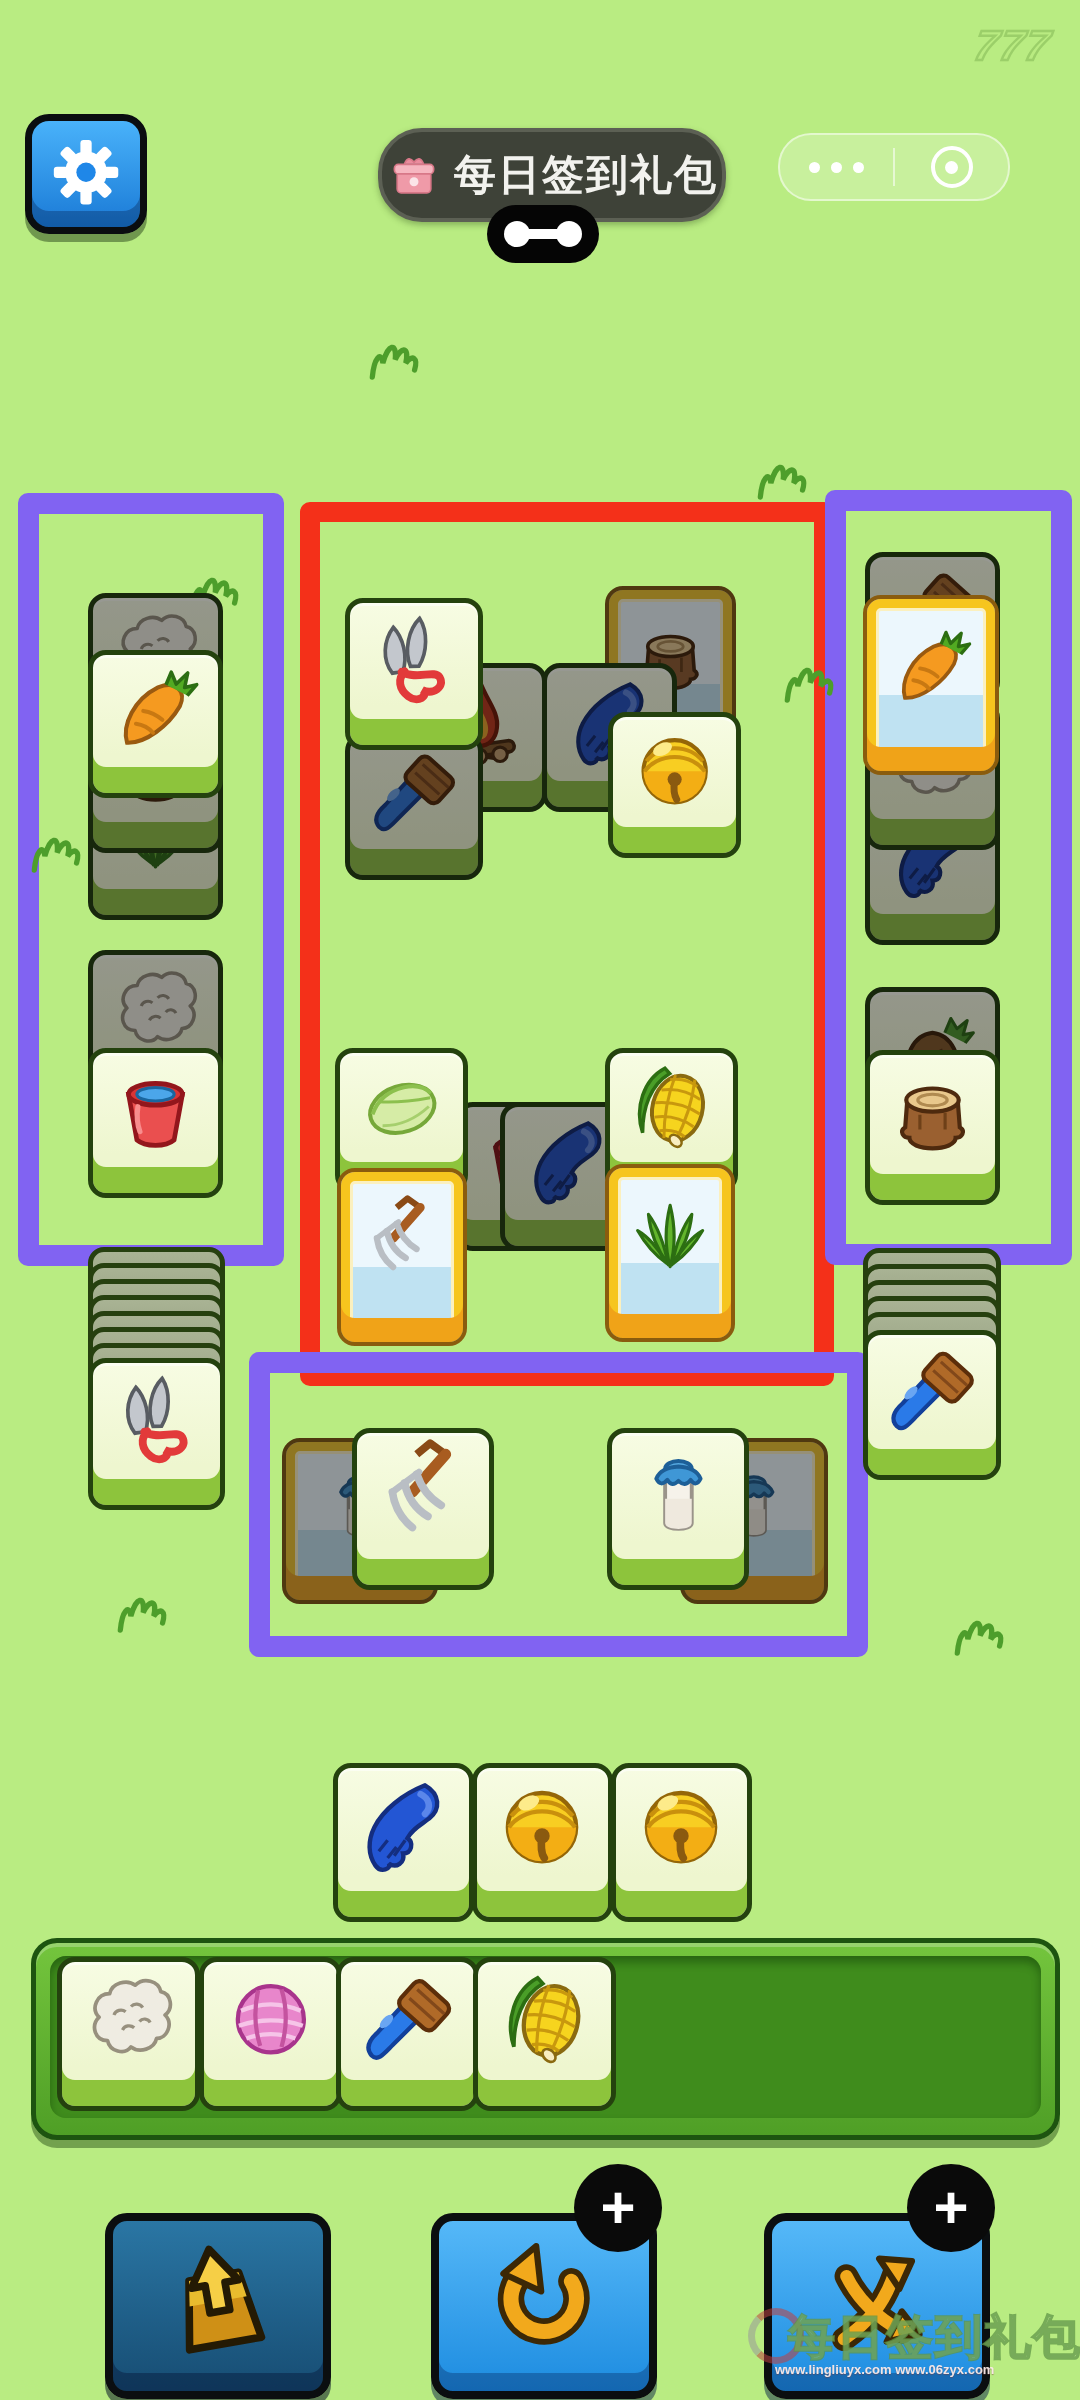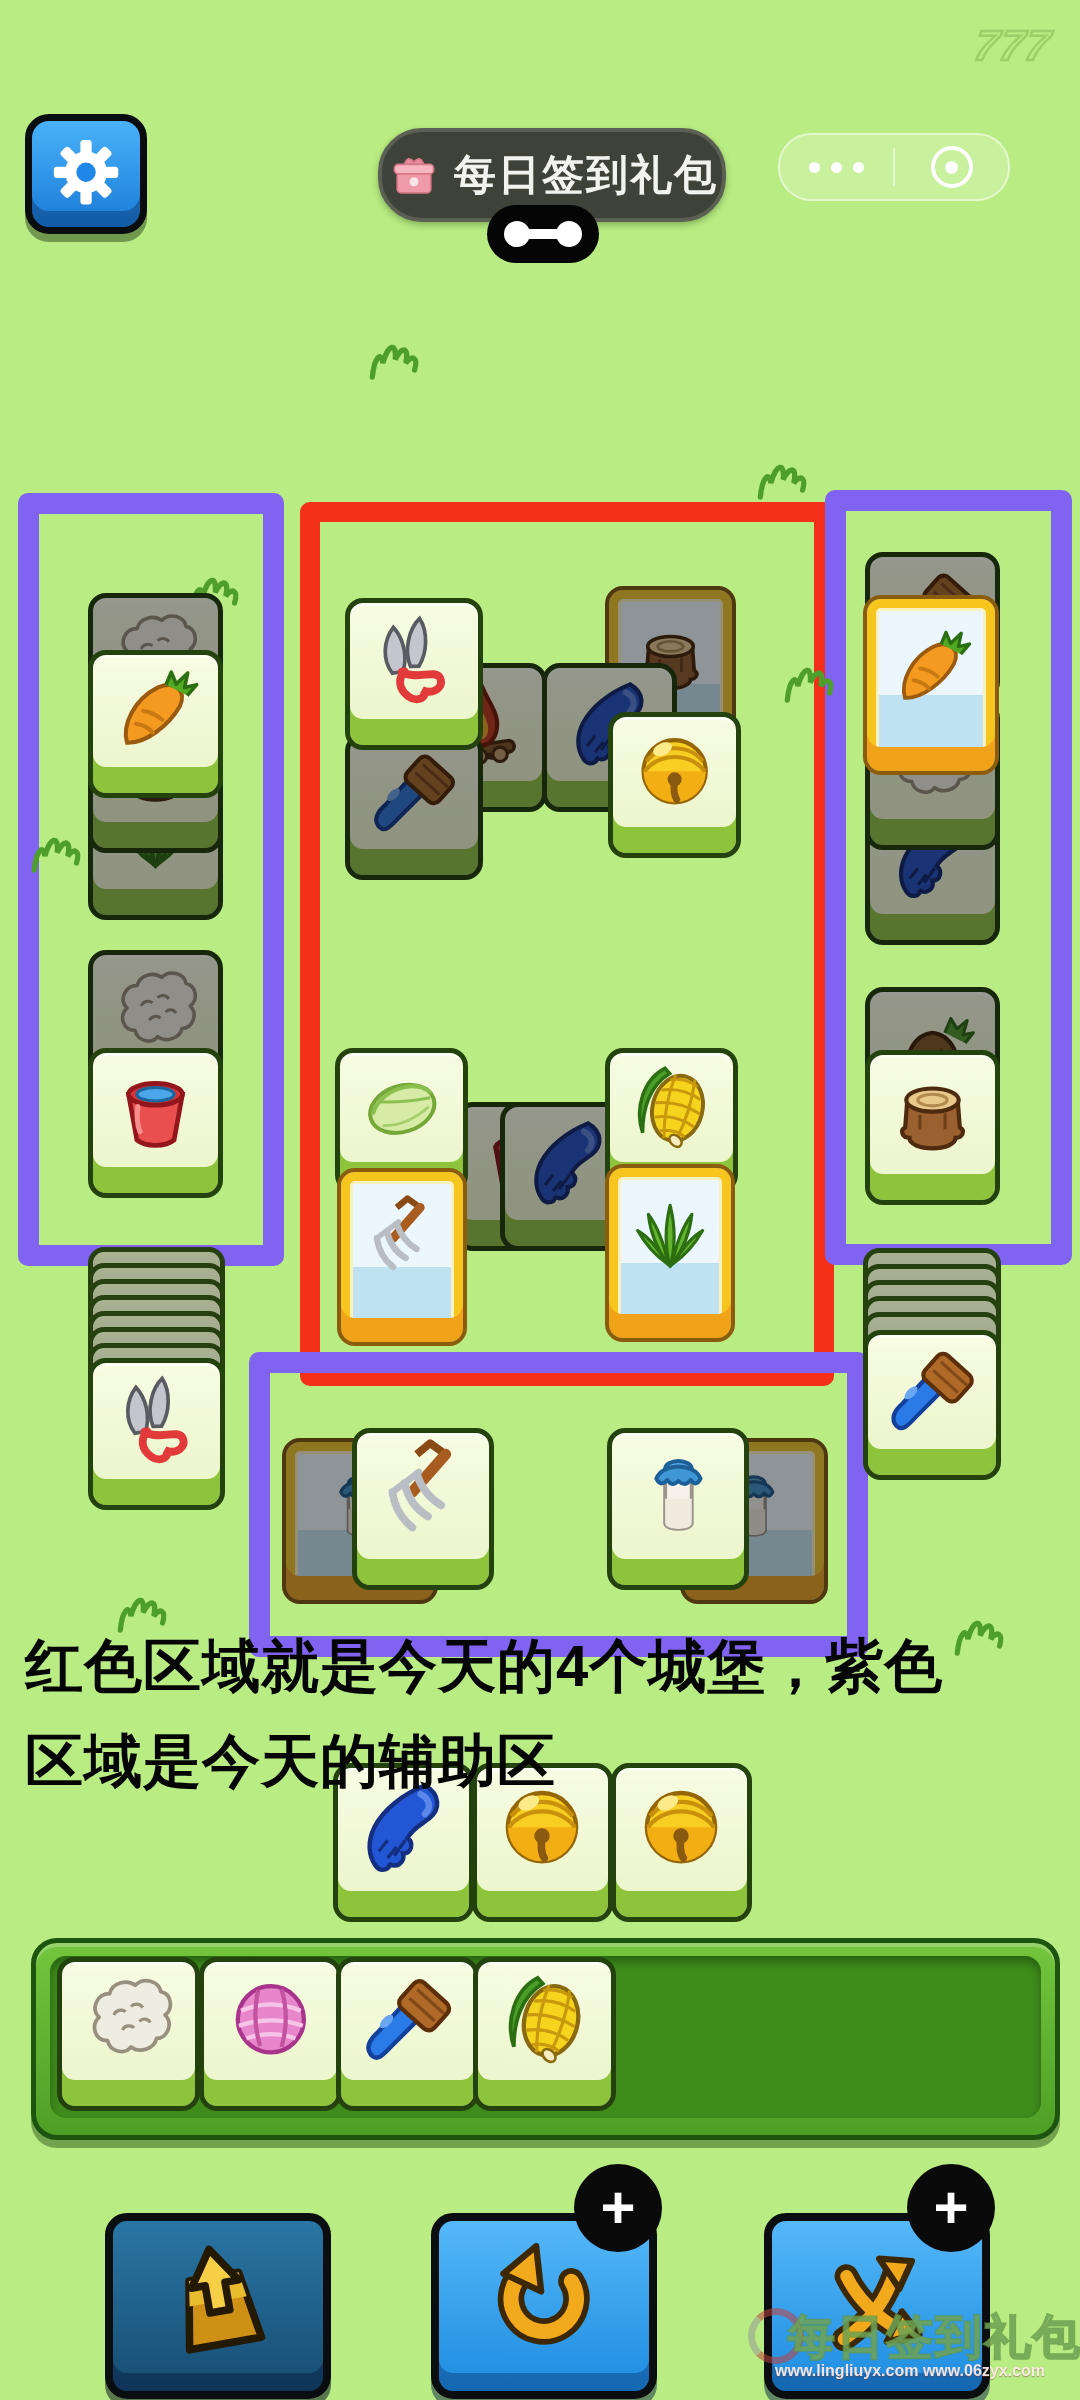--- a/index.html
+++ b/index.html
@@ -62,21 +62,21 @@
   .gbtn{position:absolute;width:210px;height:170px;border-radius:22px;border:8px solid #0b0e10;}
   .gbtn svg{position:absolute;left:13%;top:9%;width:74%;height:74%;}
   .gbtn.dark{background:linear-gradient(#2a76a4,#174d73);box-shadow:inset 0 -18px 0 rgba(0,10,40,.35),0 8px 0 rgba(10,25,40,.55);}
   .gbtn.blue{background:linear-gradient(#55b8f8,#1d8ce0);box-shadow:inset 0 -18px 0 rgba(0,20,70,.30),0 8px 0 rgba(10,35,70,.5);}
   .badge{position:absolute;width:88px;height:88px;border-radius:50%;background:#0a0a0a;
     display:flex;align-items:center;justify-content:center;color:#fff;font-size:60px;font-weight:900;line-height:1;}
 
   
   .fw-brand{position:absolute;left:788px;top:2306px;font-size:47px;font-weight:900;letter-spacing:2px;
     color:rgba(200,232,168,.50);-webkit-text-stroke:2px rgba(95,150,70,.75);white-space:nowrap;}
-  .fw-urls{position:absolute;left:775px;top:2362px;width:290px;font-size:16px;font-weight:700;
+  .fw-urls{position:absolute;left:775px;top:2362px;width:290px;font-size:13px;font-weight:700;
     color:rgba(255,240,238,.92);text-shadow:0 1px 1px rgba(120,60,60,.5);white-space:nowrap;}
   .fw-logo{position:absolute;left:748px;top:2308px;width:42px;height:42px;border-radius:50%;
     border:7px solid #c04040;border-left-color:#9a9a9a;opacity:.55;}
 </style>
 </head>
 <body>
 
 <div id="app">
 
   <svg width="0" height="0" style="position:absolute" aria-hidden="true">
@@ -475,24 +475,20 @@
           <use href="#i-bell"></use>
         </svg>
       </div>
       <div class="tile" style="left: 611px; top: 1763px; width: 131px; height: 149px;">
         <svg viewBox="0 0 100 100">
           <use href="#i-bell"></use>
         </svg>
       </div>
     </div>
 
-  <div class="caption">
-    <div>红色区域就是今天的4个城堡，紫色</div>
-    <div>区域是今天的辅助区</div>
-  </div>
 
   <div class="slotbar">
       <div class="inner"></div>
     </div>
   <div id="slot-tiles">
       <div class="tile" style="left: 57px; top: 1957px; width: 133px; height: 144px;">
         <svg viewBox="0 0 100 100">
           <use href="#i-wool"></use>
         </svg>
       </div>

